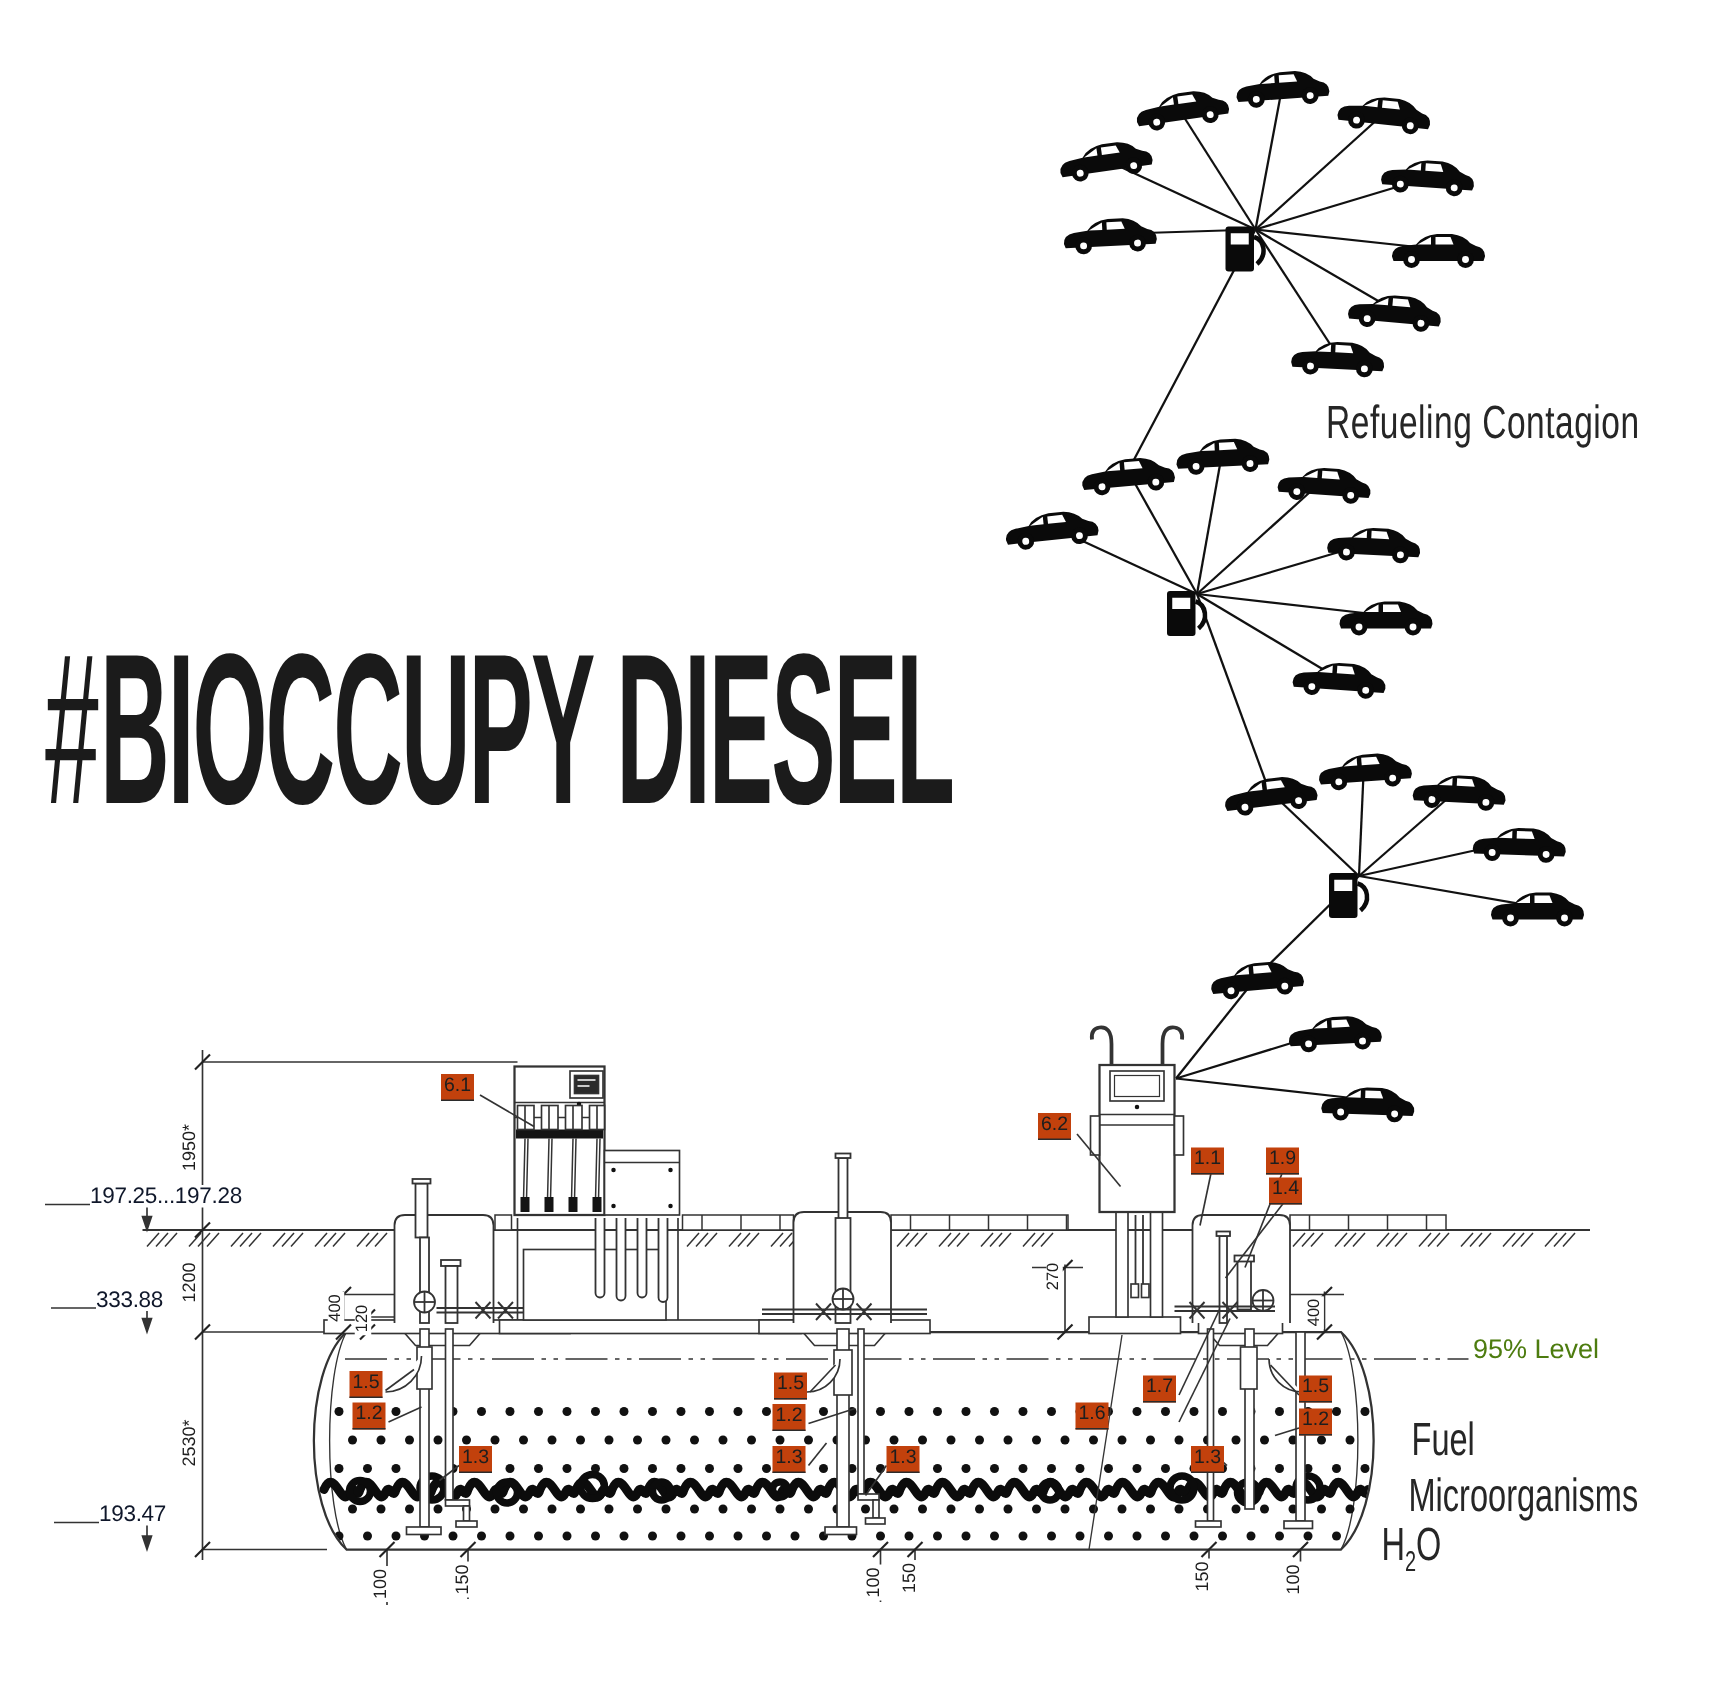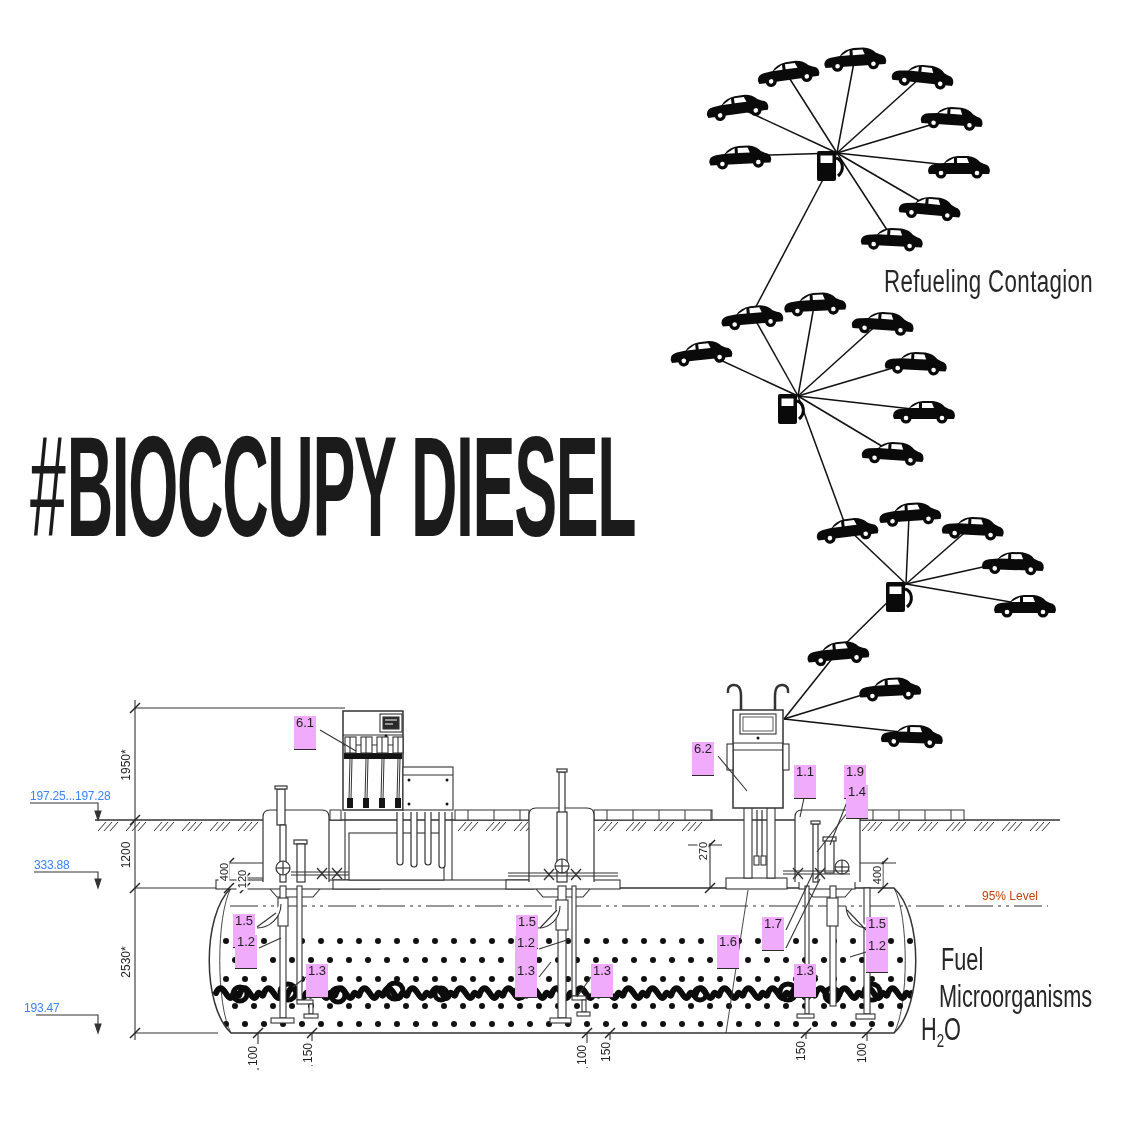--- a/index.html
+++ b/index.html
@@ -12,29 +12,29 @@
             transform:scaleX(0.45);transform-origin:0 0;}
   .headline .hash{font-weight:400;letter-spacing:-4px;margin-right:6px;}
   
   .caption{position:absolute;white-space:nowrap;color:#262626;font-size:31px;
            letter-spacing:0.5px;transform:scaleX(0.72);transform-origin:0 0;}
   
   .ann{position:absolute;white-space:nowrap;color:#262626;font-size:31px;
        transform:scaleX(0.70);transform-origin:0 0;}
   .ann .sub{font-size:19px;vertical-align:-7px;}
   
-  .lbl{position:absolute;font-size:13px;line-height:1;color:#1e1e1e;background:#f0abfc;
-       padding:0 2px 20px 2px;border-bottom:1.2px solid #2b2b2b;white-space:nowrap;}
+  .lbl{position:absolute;font-size:13px;line-height:1;color:#1e1e1e;background:#c2410c;
+       padding:0 2px 4px 2px;border-bottom:1.2px solid #2b2b2b;white-space:nowrap;}
   
   .dim{position:absolute;font-size:12px;line-height:1;color:#1e1e1e;background:#fff;
        padding:0 2px;white-space:nowrap;transform:translate(-50%,-50%) rotate(-90deg);}
   
-  .elev{position:absolute;font-size:12px;line-height:1;color:#3b82f6;letter-spacing:-0.2px;
-        background:#fff;white-space:nowrap;}
-  .lvl{position:absolute;font-size:12px;line-height:1;color:#c2410c;background:#fff;
+  .elev{position:absolute;font-size:15px;line-height:1;color:#0f172a;letter-spacing:-0.2px;
+        background:#fff;white-space:nowrap;margin-left:30px;}
+  .lvl{position:absolute;font-size:18px;line-height:1;color:#4d7c0f;background:#fff;
        padding:0 3px;white-space:nowrap;}
 </style>
 </head>
 <body>
 
 <div class="stage">
 
 <svg width="1146" height="1130" viewBox="0 0 1146 1130">
   <defs>
     <g id="car">
@@ -624,21 +624,21 @@
 <div class="ann" style="left:941px;top:942px;">Fuel</div>
 <div class="ann" style="left:939px;top:979px;">Microorganisms</div>
 <div class="ann" style="left:921px;top:1012px;">
   <span>H</span><span class="sub">2</span><span>O</span>
 </div>
 
 <div class="lvl" style="left:979px;top:890px;">95% Level</div>
 
 <div class="elev" style="left:30px;top:790px;">197.25...197.28</div>
 <div class="elev" style="left:34px;top:859px;">333.88</div>
-<div class="elev" style="left:24px;top:1002px;text-align:center;">193.47</div>
+<div class="elev" style="left:36px;top:1002px;text-align:center;">193.47</div>
 
 <div class="dim" style="left:126px;top:765px;">1950*</div>
 <div class="dim" style="left:126px;top:855px;">1200</div>
 <div class="dim" style="left:126px;top:962px;">2530*</div>
 <div class="dim" style="left:224px;top:872px;font-size:11px;">400</div>
 <div class="dim" style="left:242px;top:879px;font-size:11px;">120</div>
 <div class="dim" style="left:703px;top:851px;font-size:11px;">270</div>
 <div class="dim" style="left:877px;top:875px;font-size:11px;">400</div>
 <div class="dim" style="left:253px;top:1056px;">100</div>
 <div class="dim" style="left:308px;top:1053px;">150</div>

